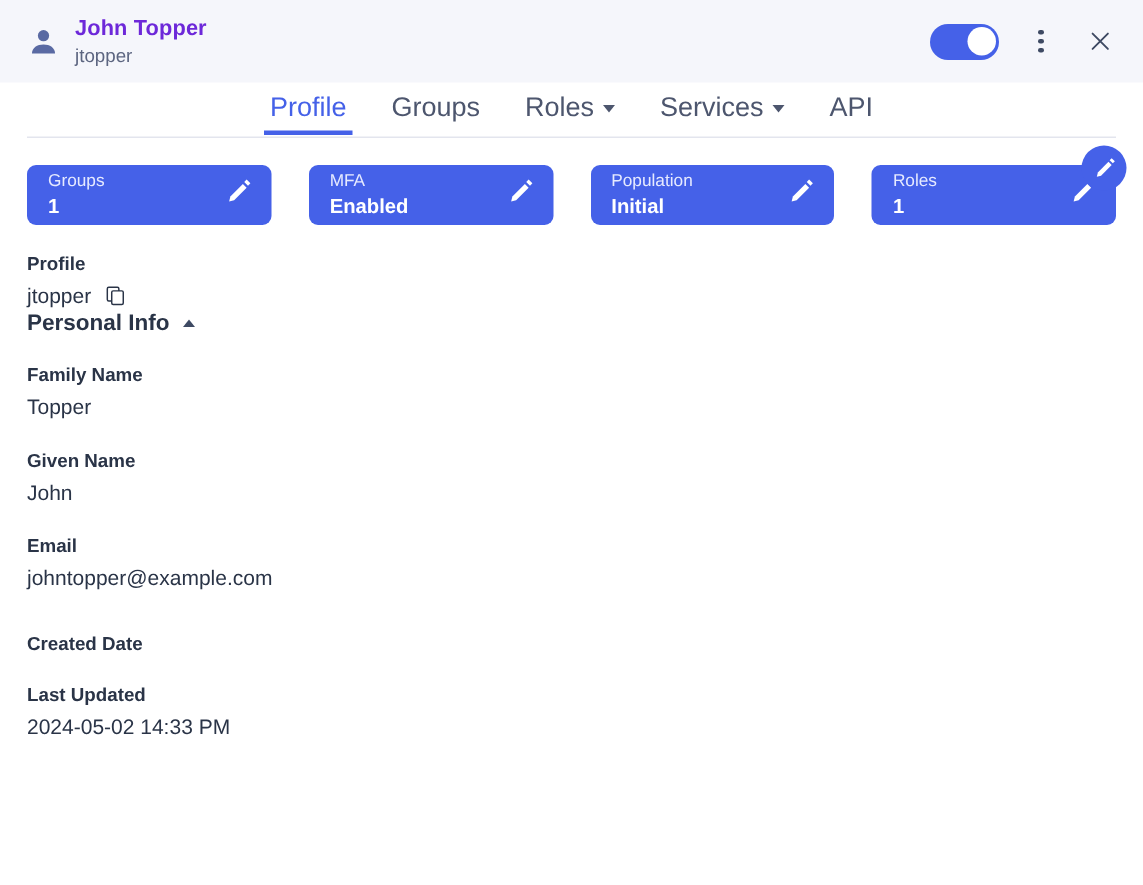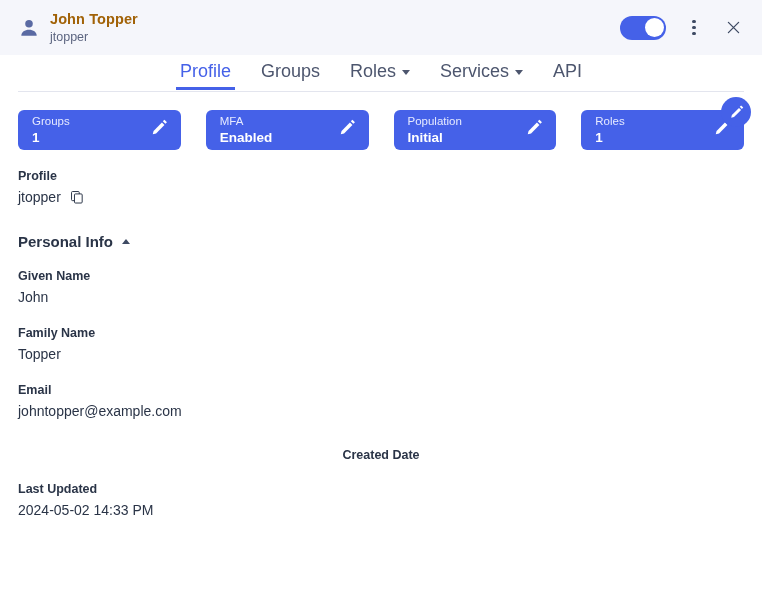--- a/index.html
+++ b/index.html
@@ -37,21 +37,21 @@
   .identity {
     display: flex;
     flex-direction: column;
     justify-content: center;
     flex: 1 1 auto;
     min-width: 0;
   }
   .identity-name {
     font-size: 14.5px;
     font-weight: bold;
-    color: #a16207;
+    color: #6d28d9;
     line-height: 18px;
     letter-spacing: .1px;
   }
   .identity-sub {
     font-size: 12.5px;
     color: #5c6580;
     line-height: 17px;
     margin-top: 1px;
   }
   .header-actions {
@@ -215,21 +215,20 @@
   .copy-btn {
     cursor: pointer;
     display: inline-flex;
     align-items: center;
   }
 
   .section-head {
     display: flex;
     align-items: center;
     gap: 9px;
-    margin-top: 26px;
     cursor: pointer;
   }
   .section-title {
     font-size: 15px;
     font-weight: bold;
     color: #2a3447;
   }
   .caret-up {
     width: 0;
     height: 0;
@@ -244,21 +243,21 @@
     right: 11px;
     width: 30px;
     height: 30px;
     border-radius: 50%;
     background: #4561e8;
     display: flex;
     align-items: center;
     justify-content: center;
     cursor: pointer;
   }
-  .gap-lg { margin-top: 26px; text-align: center; }
+  .gap-lg { margin-top: 26px; }
 </style>
 </head>
 <body>
 
 <div class="header">
   <div class="avatar">
     <svg width="22" height="22" viewBox="0 0 24 24" aria-hidden="true">
       <circle cx="12" cy="7.4" r="4.1" fill="#5a6aa3"></circle>
       <path d="M3.6 20.4c0-4.2 3.8-6.6 8.4-6.6s8.4 2.4 8.4 6.6z" fill="#5a6aa3"></path>
     </svg>
@@ -375,26 +374,26 @@
         </svg>
       </span>
     </div>
   </div>
 
   <div class="section-head">
     <span class="section-title">Personal Info</span>
     <span class="caret-up"></span>
   </div>
   <div class="field">
+    <div class="field-label">Family Name</div>
+    <div class="field-value">Topper</div>
+  </div>
+  <div class="field">
     <div class="field-label">Given Name</div>
     <div class="field-value">John</div>
-  </div>
-  <div class="field">
-    <div class="field-label">Family Name</div>
-    <div class="field-value">Topper</div>
   </div>
 
   <div class="field">
     <div class="field-label">Email</div>
     <div class="field-value">johntopper@example.com</div>
   </div>
 
   <div class="field gap-lg">
     <div class="field-label">Created Date</div>
   </div>

